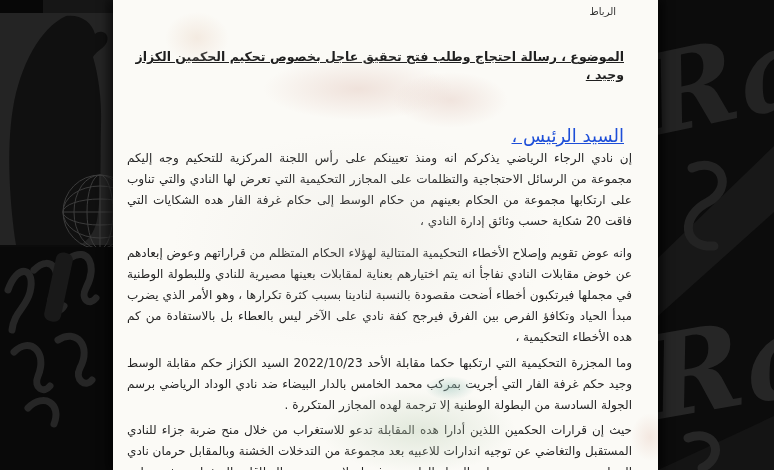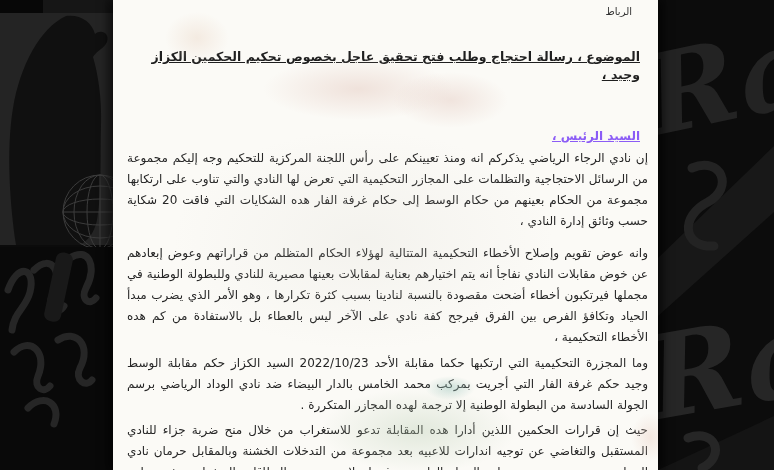--- a/index.html
+++ b/index.html
@@ -15,21 +15,21 @@
   .bg-left  { left: 0; width: 113px; }
   .bg-right { left: 658px; width: 116px; }
   .bg-band svg { display: block; }
 
   
   .sheet {
     position: absolute; left: 113px; top: 0;
     width: 545px; height: 470px;
     box-sizing: border-box;
     background: #fbfaf6;
-    padding: 0 10px 0 14px;
+    padding: 0 26px 0 14px;
     direction: rtl;
     color: #2a2a2a;
     box-shadow: -5px 0 9px rgba(0,0,0,0.55), 5px 0 9px rgba(0,0,0,0.55);
     overflow: hidden;
   }
 
   
   .blob { position: absolute; border-radius: 50%; pointer-events: none; }
   .blob-pink-1  { left: 150px; top: 58px;  width: 190px; height: 62px;  background: radial-gradient(closest-side, rgba(228,202,192,0.5), rgba(228,202,192,0)); }
   .blob-pink-2  { left: 280px; top: 72px;  width: 115px; height: 56px;  background: radial-gradient(closest-side, rgba(224,194,184,0.4), rgba(224,194,184,0)); }
@@ -46,24 +46,24 @@
   }
   .subject {
     margin: 29px 8px 0 0;
     font-size: 12.5px; line-height: 18px;
     font-weight: bold;
     text-decoration: underline;
     color: #1f1f1f;
   }
   .salutation {
     margin: 42px 8px 0 0;
-    font-size: 12px; line-height: 20px;
-    font-weight: bold;
+    font-size: 18px; line-height: 20px;
+    font-weight: normal;
     text-decoration: underline;
-    color: #8b5cf6;
+    color: #1d4ed8;
   }
   .body-par {
     margin: 0;
     font-size: 12px;
     line-height: 21px;
     text-align: justify;
     color: #262626;
   }
   .p1 { margin-top: 2px; }
   .p2 { margin-top: 11px; }

